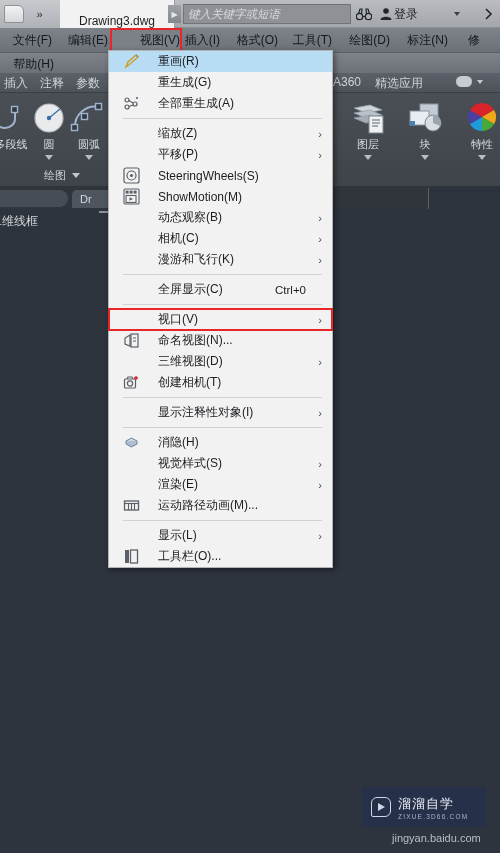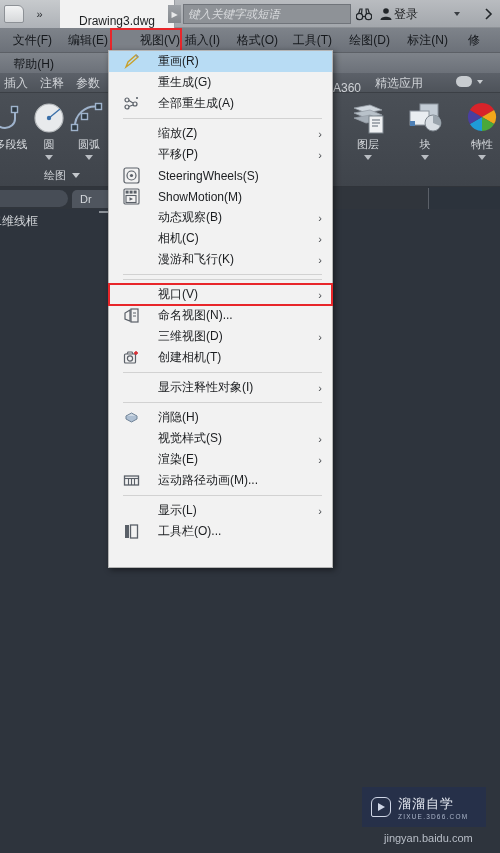--- a/index.html
+++ b/index.html
@@ -199,21 +199,21 @@
     border-radius: 6px 6px 6px 2px; position: relative;
   }
   .wm-play::after {
     content: ''; position: absolute; left: 6px; top: 4.5px;
     border-left: 7px solid #cfd6e6;
     border-top: 4.5px solid transparent; border-bottom: 4.5px solid transparent;
   }
   .wm-t1 { font-size: 13px; color: #e6eaf2; letter-spacing: 1px; }
   .wm-t2 { font-size: 6.5px; color: #aab4c8; letter-spacing: 1.2px; }
   .wm-url {
-    position: absolute; left: 368px; top: 832px;
+    position: absolute; left: 376px; top: 832px;
     font-size: 11px; color: #b8bec7; padding-left: 16px;
   }
 </style>
 </head>
 <body>
 
 <div id="app">
 
   <div class="titlebar">
     <div class="qat">
@@ -292,21 +292,21 @@
   <div id="ribbon-tabs">
       <div class="rtab" style="left: 4px; top: 75px;">
         <span>插入</span>
       </div>
       <div class="rtab" style="left: 40px; top: 75px;">
         <span>注释</span>
       </div>
       <div class="rtab" style="left: 76px; top: 75px;">
         <span>参数</span>
       </div>
-      <div class="rtab" style="left: 333px; top: 81px;">
+      <div class="rtab" style="left: 333px; top: 75px;">
         <span>A360</span>
       </div>
       <div class="rtab" style="left: 375px; top: 75px;">
         <span>精选应用</span>
       </div>
     </div>
   <div class="cloud-btn"></div>
   <div class="cloud-caret"></div>
 
   <div class="ribbon">
@@ -458,20 +458,24 @@
       </div>
       <div class="mi">
         <span>相机(C)</span>
         <span class="arrow">›</span>
       </div>
       <div class="mi">
         <span>漫游和飞行(K)</span>
         <span class="arrow">›</span>
       </div>
       <div class="sep"></div>
+      <div class="mi">
+        <span>全屏显示(C)</span>
+        <span class="accel">Ctrl+0</span>
+      </div>
       <div class="sep"></div>
       <div class="mi boxed">
         <span>视口(V)</span>
         <span class="arrow">›</span>
       </div>
       <div class="mi">
         <span class="ico"><svg width="17" height="17" viewBox="0 0 17 17">
             <rect x="8" y="2" width="7" height="13" fill="none" stroke="#5a6068" stroke-width="1.2"></rect>
             <path d="M7 3 L2 6 L2 12 L7 14 Z" fill="none" stroke="#5a6068" stroke-width="1.2"></path>
             <path d="M10 6 H13 M10 9 H13" stroke="#5a6068" stroke-width="1"></path>

